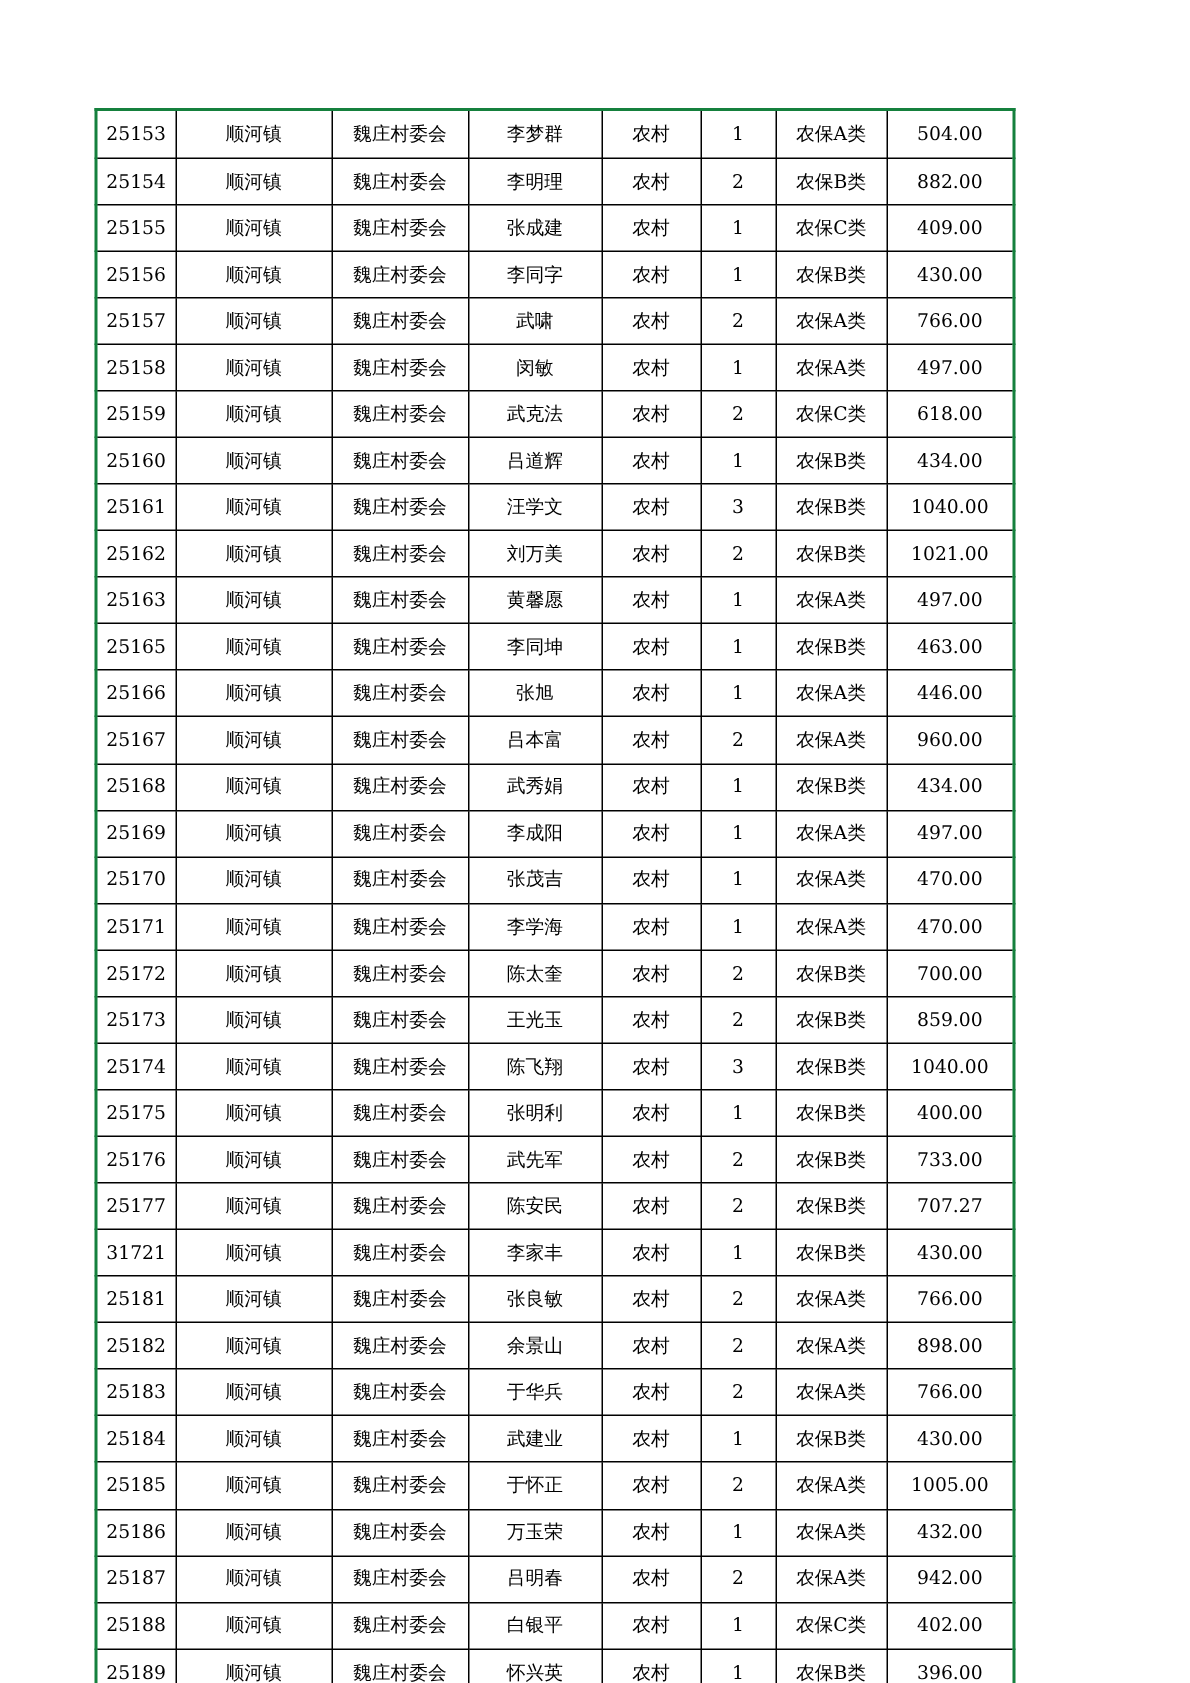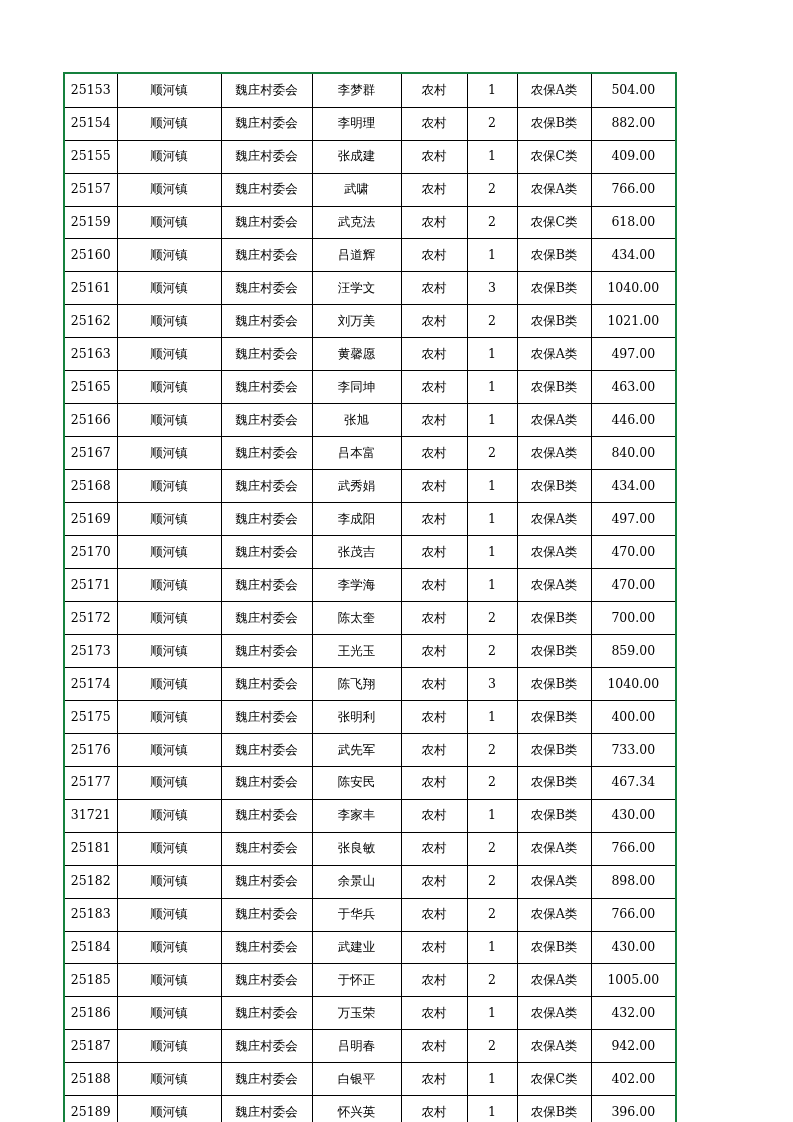--- a/index.html
+++ b/index.html
@@ -78,28 +78,48 @@
           <td>25155</td>
           <td>顺河镇</td>
           <td>魏庄村委会</td>
           <td>张成建</td>
           <td>农村</td>
           <td>1</td>
           <td>农保C类</td>
           <td>409.00</td>
         </tr>
         <tr>
+          <td>25156</td>
+          <td>顺河镇</td>
+          <td>魏庄村委会</td>
+          <td>李同字</td>
+          <td>农村</td>
+          <td>1</td>
+          <td>农保B类</td>
+          <td>430.00</td>
+        </tr>
+        <tr>
           <td>25157</td>
           <td>顺河镇</td>
           <td>魏庄村委会</td>
           <td>武啸</td>
           <td>农村</td>
           <td>2</td>
           <td>农保A类</td>
           <td>766.00</td>
+        </tr>
+        <tr>
+          <td>25158</td>
+          <td>顺河镇</td>
+          <td>魏庄村委会</td>
+          <td>闵敏</td>
+          <td>农村</td>
+          <td>1</td>
+          <td>农保A类</td>
+          <td>497.00</td>
         </tr>
         <tr>
           <td>25159</td>
           <td>顺河镇</td>
           <td>魏庄村委会</td>
           <td>武克法</td>
           <td>农村</td>
           <td>2</td>
           <td>农保C类</td>
           <td>618.00</td>
@@ -165,21 +185,21 @@
           <td>446.00</td>
         </tr>
         <tr>
           <td>25167</td>
           <td>顺河镇</td>
           <td>魏庄村委会</td>
           <td>吕本富</td>
           <td>农村</td>
           <td>2</td>
           <td>农保A类</td>
-          <td>840.00</td>
+          <td>960.00</td>
         </tr>
         <tr>
           <td>25168</td>
           <td>顺河镇</td>
           <td>魏庄村委会</td>
           <td>武秀娟</td>
           <td>农村</td>
           <td>1</td>
           <td>农保B类</td>
           <td>434.00</td>
@@ -265,21 +285,21 @@
           <td>733.00</td>
         </tr>
         <tr>
           <td>25177</td>
           <td>顺河镇</td>
           <td>魏庄村委会</td>
           <td>陈安民</td>
           <td>农村</td>
           <td>2</td>
           <td>农保B类</td>
-          <td>467.34</td>
+          <td>707.27</td>
         </tr>
         <tr>
           <td>31721</td>
           <td>顺河镇</td>
           <td>魏庄村委会</td>
           <td>李家丰</td>
           <td>农村</td>
           <td>1</td>
           <td>农保B类</td>
           <td>430.00</td>

